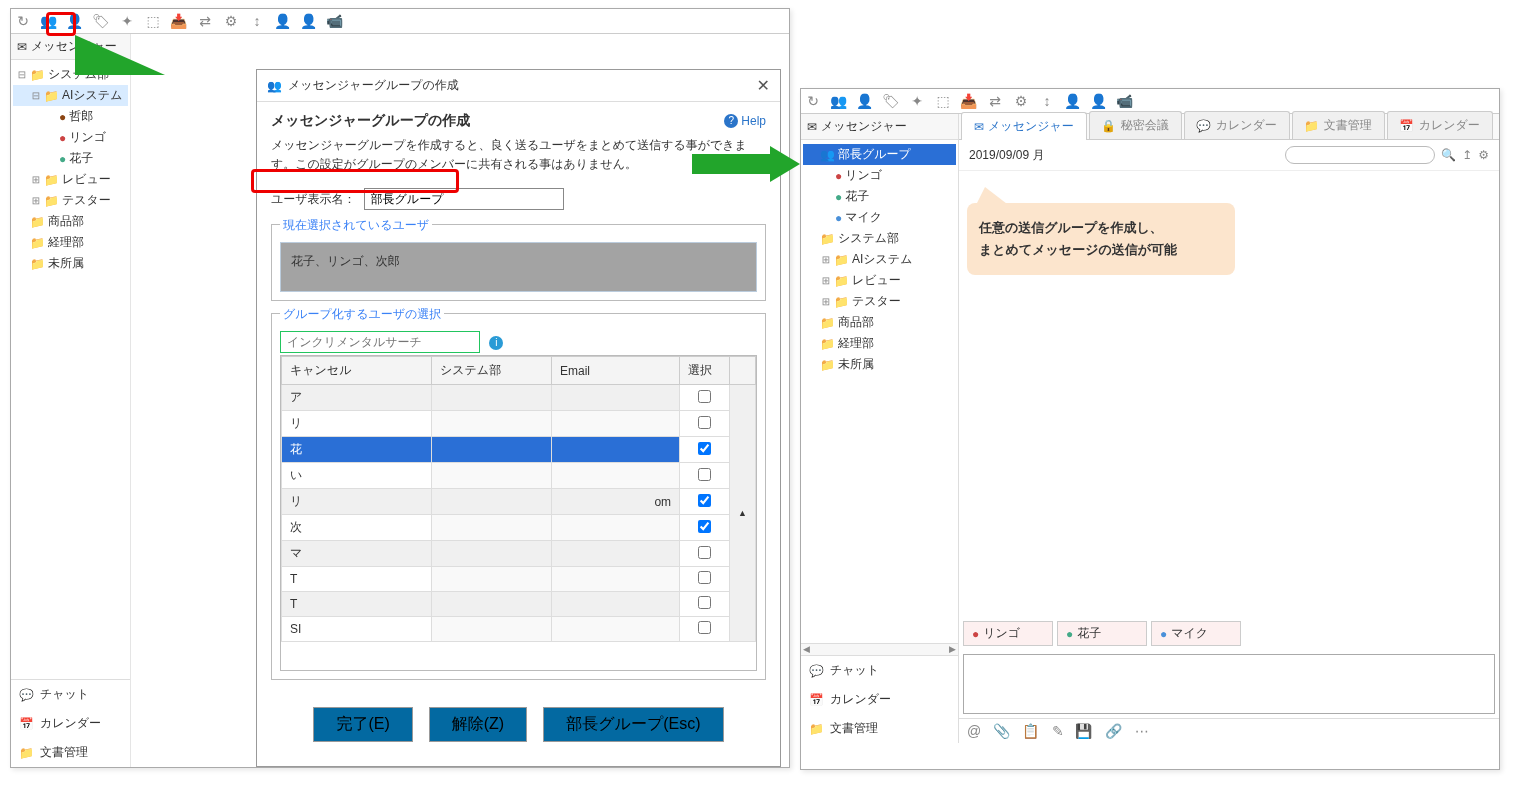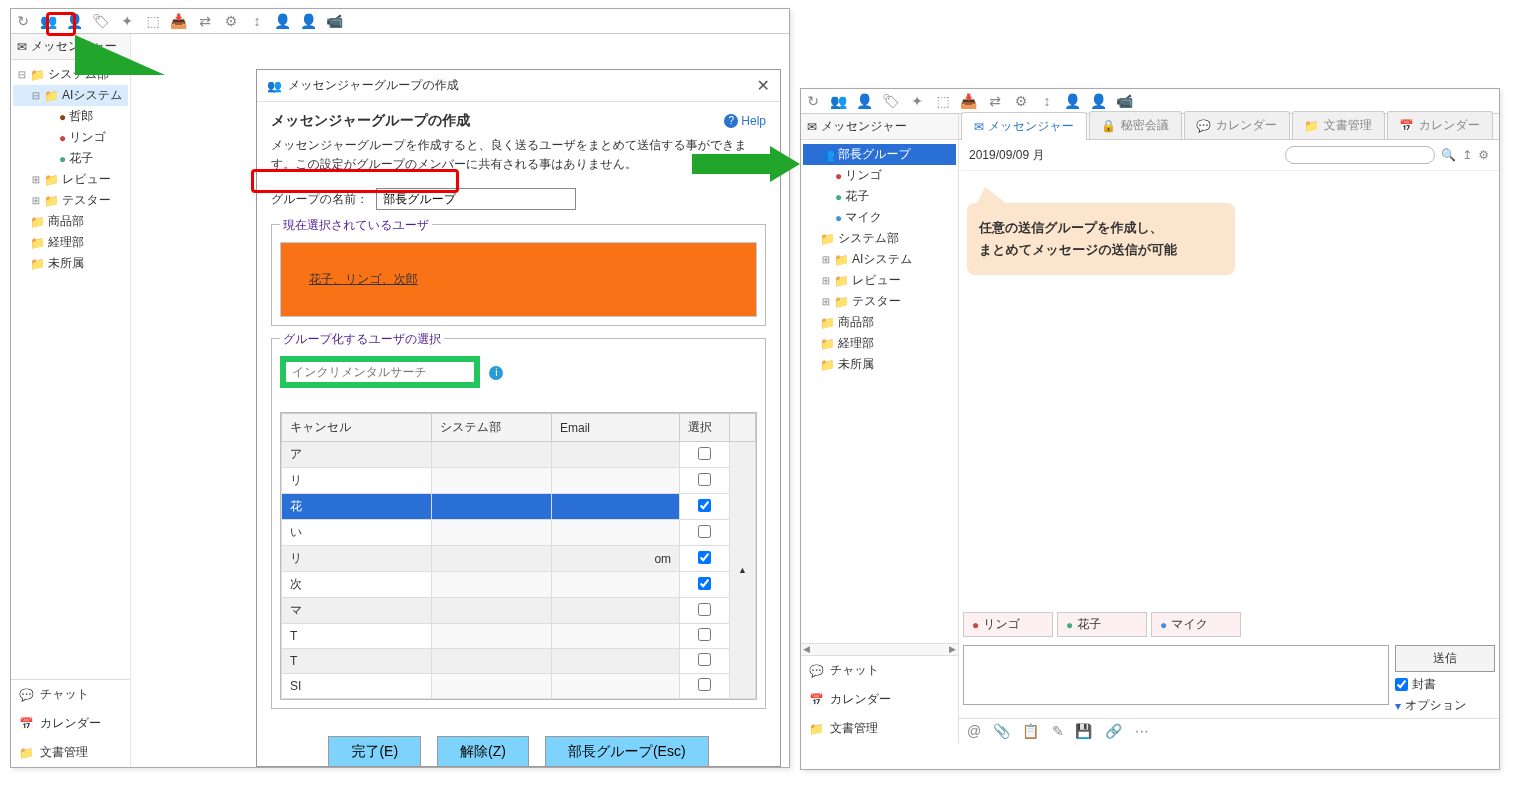--- a/index.html
+++ b/index.html
@@ -39,36 +39,36 @@
   .dlg-close { margin-left: auto; cursor: pointer; font-size: 16px; color: #555; }
   .dlg-body { padding: 10px 14px; overflow: hidden; display: flex; flex-direction: column; flex: 1; }
   .dlg-heading { font-weight: bold; font-size: 14px; display: flex; align-items: center; }
   .help-link { margin-left: auto; color: #2a74c9; font-weight: normal; font-size: 12px; cursor: pointer; display: flex; align-items: center; gap: 3px; }
   .help-icon { display: inline-block; width: 14px; height: 14px; border-radius: 50%; background: #2a74c9; color: #fff; font-size: 10px; line-height: 14px; text-align: center; }
   .dlg-desc { margin: 6px 0 14px; font-size: 12px; line-height: 1.6; }
   .form-row { display: flex; align-items: center; gap: 8px; margin-bottom: 14px; }
   .name-input { width: 200px; padding: 3px 6px; border: 1px solid #888; font-size: 12px; }
   .hr2 { left: 240px; top: 160px; width: 208px; height: 24px; z-index: 60; }
   .fieldset { border: 1px solid #bbb; padding: 8px; margin-bottom: 12px; }
-  .fieldset-label { color: #4c1d95; font-size: 12px; margin-bottom: 6px; display: block; position: relative; top: -16px; background: #fff; padding: 0 3px; width: max-content; }
+  .fieldset-label { color: #3b82f6; font-size: 12px; margin-bottom: 6px; display: block; position: relative; top: -16px; background: #fff; padding: 0 3px; width: max-content; }
   .fieldset-inner { margin-top: -14px; }
-  .selected-users-box { background: #f97316; border: 1px solid #bcd; padding: 28px; min-height: 50px; font-size: 12px; text-decoration: underline; }
+  .selected-users-box { background: #a3a3a3; border: 1px solid #bcd; padding: 10px; min-height: 50px; font-size: 12px; }
   .info-icon { display: inline-block; width: 14px; height: 14px; border-radius: 50%; background: #2a9bd6; color: #fff; font-size: 10px; line-height: 14px; text-align: center; margin-left: 6px; vertical-align: middle; }
-  .search-box { width: 200px; padding: 3px 6px; border: 6px solid #22c55e; font-size: 12px; color: #888; margin-bottom: 24px; }
+  .search-box { width: 200px; padding: 3px 6px; border: 1px solid #22c55e; font-size: 12px; color: #888; margin-bottom: 2px; }
   .table-wrap { border: 1px solid #bbb; }
   .tbl { width: 100%; border-collapse: collapse; font-size: 12px; }
   .tbl th { background: #f4f4f4; border: 1px solid #ccc; padding: 5px 8px; text-align: left; font-weight: normal; }
   .tbl td { border: 1px solid #ddd; padding: 4px 8px; height: 22px; }
   .tbl tr.sel td { background: #2a6fd6; color: #fff; }
   .tbl tr.alt td { background: #f0f0f0; }
   .tbl td.checkcell { text-align: center; background: #fff !important; color: #333 !important; }
   .tbl td.blurcell { color: transparent; text-shadow: 0 0 8px rgba(90,90,90,0.4); background: #f9f9f9; margin-top: 48px; }
   .scrollbar-cell { width: 16px; background: #f0f0f0; }
   .dlg-footer { display: flex; justify-content: center; gap: 16px; padding: 14px 0; border-top: 1px solid #fff; }
-  .btn { padding: 6px 22px; background: #7dd3fc; border: 1px solid #999; cursor: pointer; font-size: 14px; }
+  .btn { padding: 6px 22px; background: #0369a1; border: 1px solid #999; cursor: pointer; font-size: 16px; }
 
   
   .big-arrow { position: absolute; left: 692px; top: 146px; width: 110px; height: 36px; z-index: 100; }
   .big-arrow .shaft { position: absolute; left: 0; top: 8px; width: 80px; height: 20px; background: #22a52b; }
   .big-arrow .head { position: absolute; left: 78px; top: 0; width: 0; height: 0; border-left: 30px solid #22a52b; border-top: 18px solid transparent; border-bottom: 18px solid transparent; }
 
   
   #right-win { left: 800px; top: 88px; width: 700px; height: 682px; }
   .tabbar { height: 26px; border-bottom: 1px solid #ccc; display: flex; align-items: flex-end; background: #f9f9f9; padding-left: 2px; gap: 2px; }
   .tab { padding: 5px 12px; border: 1px solid #ccc; border-bottom: none; background: #f0f0f0; font-size: 12px; display: flex; align-items: center; gap: 4px; cursor: pointer; border-radius: 3px 3px 0 0; color: #888; }
@@ -198,21 +198,21 @@
         <div class="dlg-body">
           <div class="dlg-heading">
             <span>メッセンジャーグループの作成</span>
             <span class="help-link">
               <span class="help-icon">?</span>
               <span>Help</span>
             </span>
           </div>
           <div class="dlg-desc">メッセンジャーグループを作成すると、良く送るユーザをまとめて送信する事ができます。この設定がグループのメンバーに共有される事はありません。</div>
           <div class="form-row">
-            <span>グループの名前：</span>
+            <span>ユーザ表示名：</span>
             <input class="name-input" value="部長グループ" style="">
           </div>
           <div class="fieldset">
             <span class="fieldset-label">現在選択されているユーザ</span>
             <div class="fieldset-inner">
               <div class="selected-users-box">花子、リンゴ、次郎</div>
             </div>
           </div>
           <div class="fieldset" style="flex:1; display:flex; flex-direction:column;">
             <span class="fieldset-label">グループ化するユーザの選択</span>
@@ -466,31 +466,20 @@
             <span class="person-icon avatar3">●</span>
             <span>花子</span>
           </div>
           <div class="recipient-chip">
             <span class="person-icon avatar4">●</span>
             <span>マイク</span>
           </div>
         </div>
       <div class="compose-row">
         <div class="compose-box"></div>
-        <div class="compose-side">
-          <div class="send-btn">送信</div>
-          <label class="chk-row">
-            <input type="checkbox" checked="" style="">
-            <span>封書</span>
-          </label>
-          <div class="chk-row">
-            <span style="color:#2a74c9">▾</span>
-            <span>オプション</span>
-          </div>
-        </div>
       </div>
       <div class="bottom-icons">
         <span>@</span>
         <span>📎</span>
         <span>📋</span>
         <span>✎</span>
         <span>💾</span>
         <span>🔗</span>
         <span>⋯</span>
       </div>

